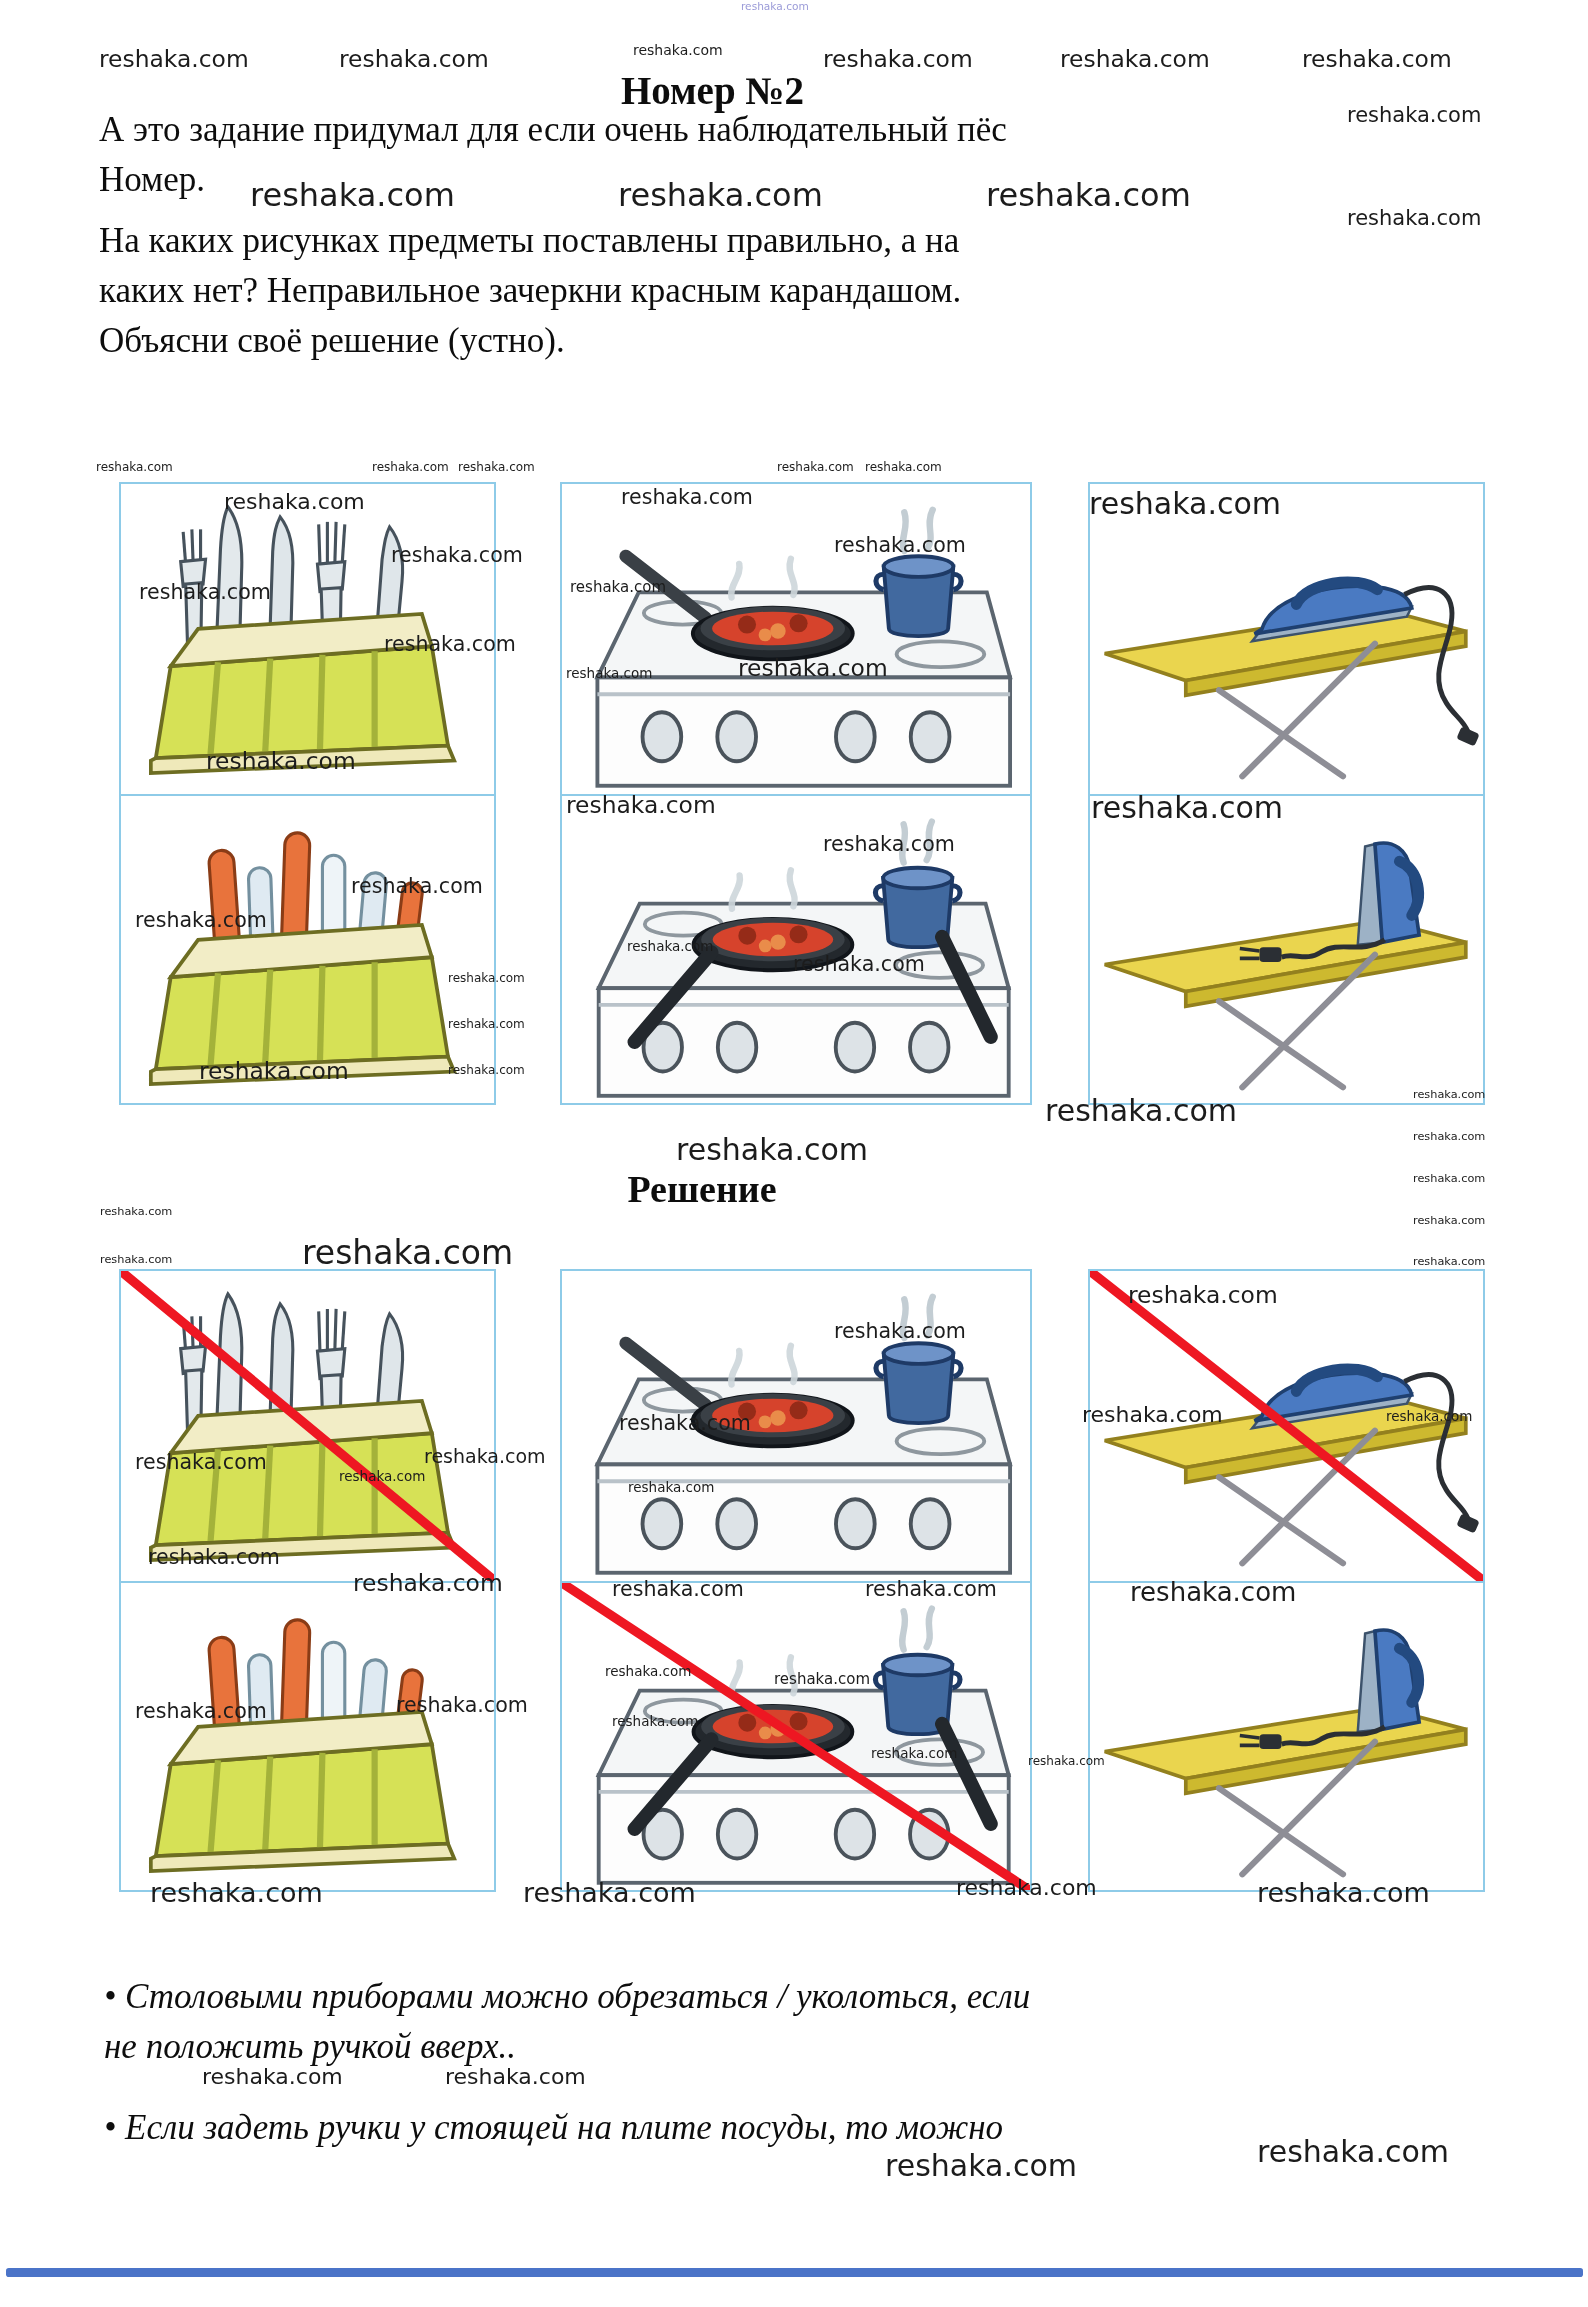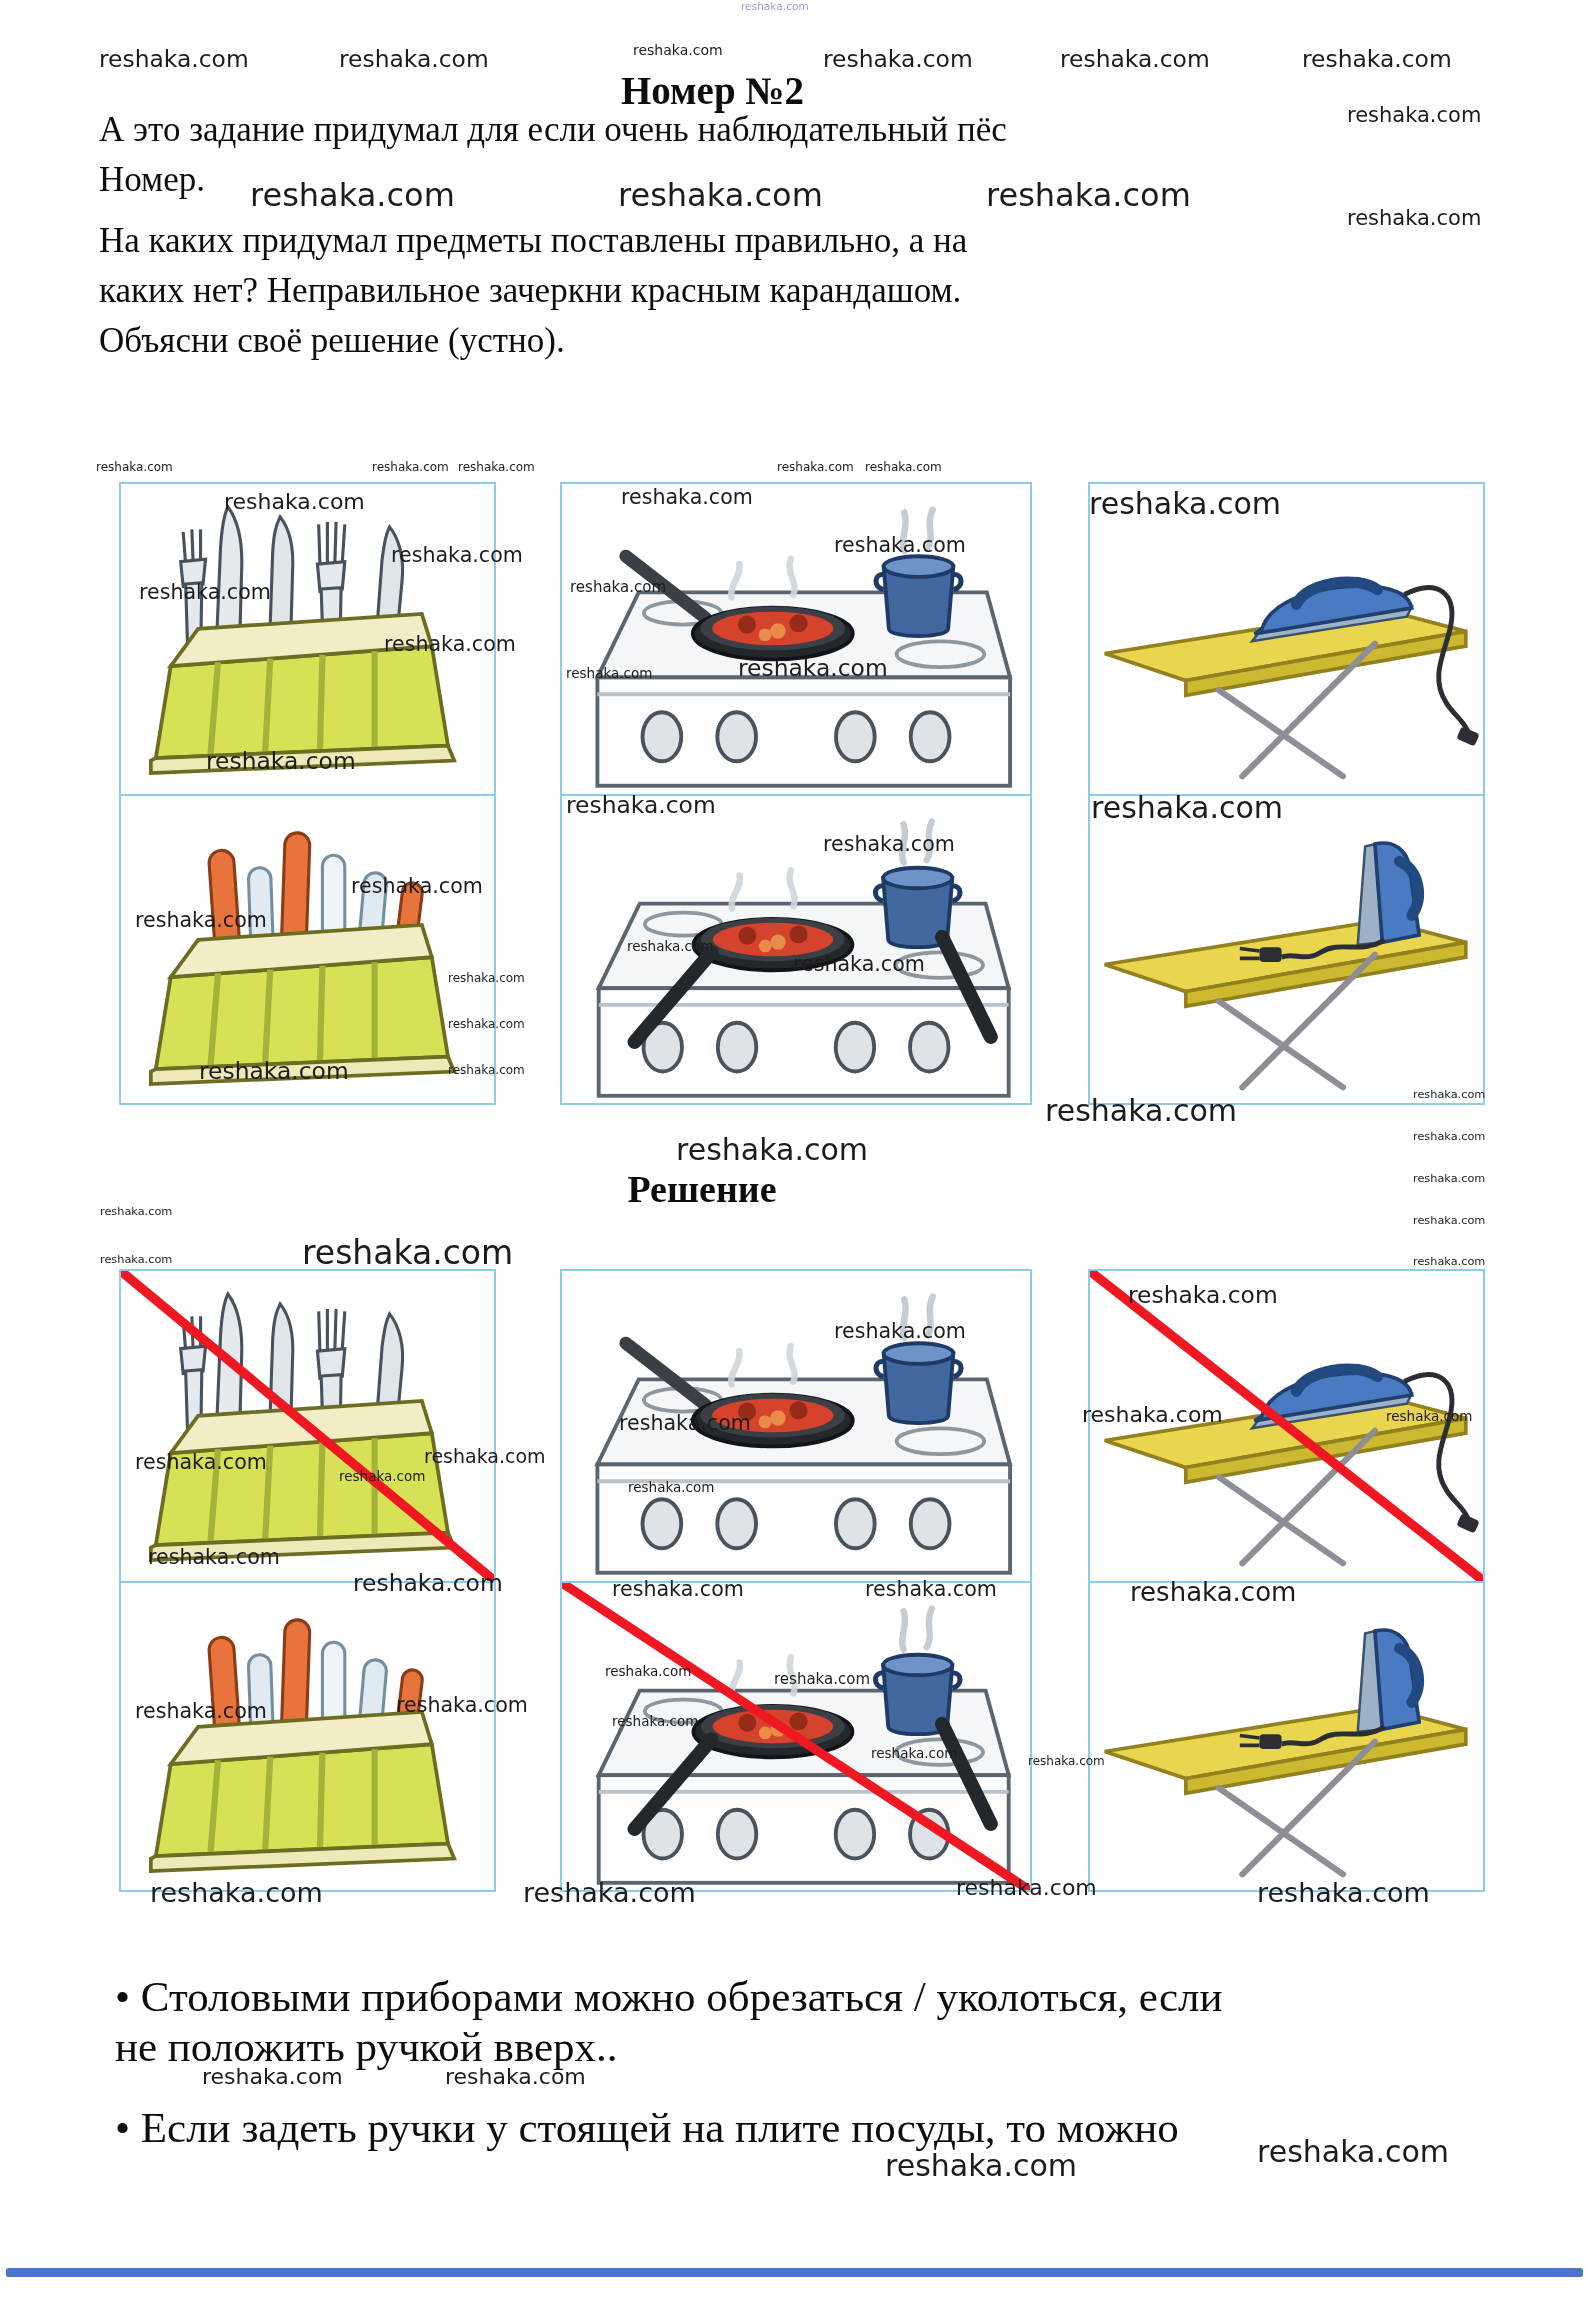--- a/index.html
+++ b/index.html
@@ -32,21 +32,21 @@
   .half + .half { border-top:2.1px solid #8ecbe8; }
   .ill { position:absolute; left:0; top:0; width:100%; height:100%; }
   .cross { position:absolute; left:0; top:0; width:100%; height:100%; z-index:4; overflow:visible; }
   .cross line { stroke:#ee1722; stroke-width:13px; stroke-linecap:round; }
   
   .solution-heading {
     position:absolute; top:1167px; left:0; width:1404px; text-align:center;
     font-size:38px; z-index:2;
   }
   
-  .answers { position:absolute; left:115px; top:1972px; width:1347px; font-size:43px; line-height:50px; z-index:2; }
+  .answers { position:absolute; left:104px; top:1972px; width:1347px; font-size:35px; line-height:50px; z-index:2;font-style:italic; }
   .answers .ln { display:block; }
   .answers p + p { margin-top:31px; }
   
   .bottom-bar {
     position:absolute; left:5.7px; right:5.7px; top:2268px; height:9.2px;
     background:#4b74c8; border-radius:2.8px; z-index:2;
   }
 </style>
 </head>
 <body>
@@ -171,21 +171,21 @@
       <line x1="138" y1="127" x2="122" y2="127" stroke="#2b2f34" stroke-width="3"></line>
     </symbol>
   </defs>
 </svg>
 
 <h1 class="title">Номер №2</h1>
 
 <div class="task">
   <span class="ln">А это задание придумал для если очень наблюдательный пёс</span>
   <span class="ln">Номер.</span>
-  <span class="ln gap-before">На каких придумал предметы поставлены правильно, а на</span>
+  <span class="ln gap-before">На каких рисунках предметы поставлены правильно, а на</span>
   <span class="ln">каких нет? Неправильное зачеркни красным карандашом.</span>
   <span class="ln">Объясни своё решение (устно).</span>
 </div>
 
 <section class="grid" id="grid-task" style="top:482px">
   <div class="box box-left">
     <div class="half">
       <svg class="ill" viewBox="0 0 526 436" width="373" height="309">
           <use href="#sym-cutlery-blades" width="100%" height="100%"></use>
         </svg>

